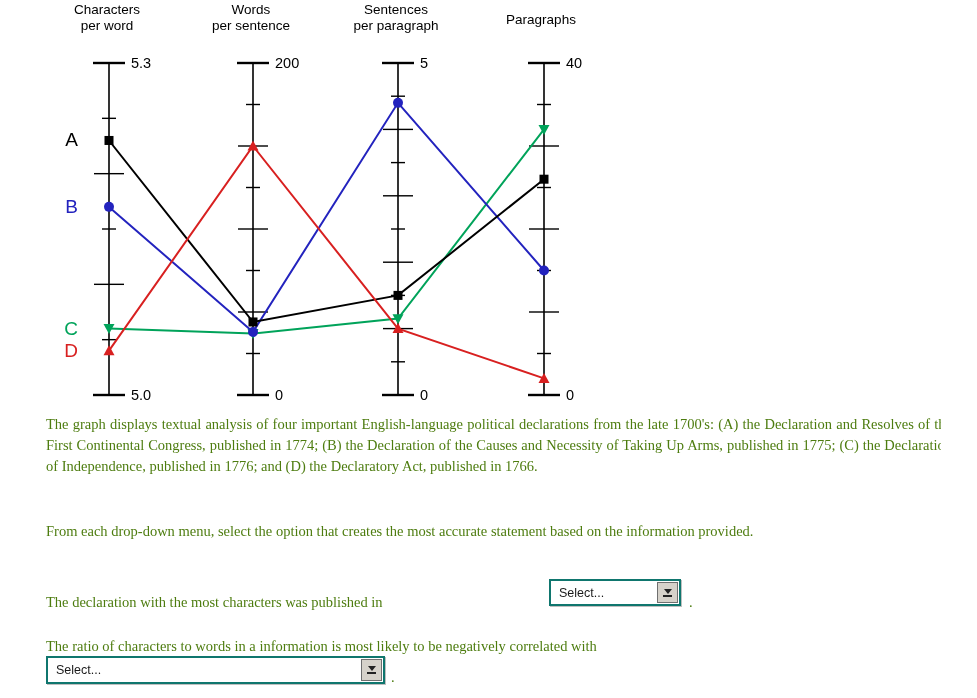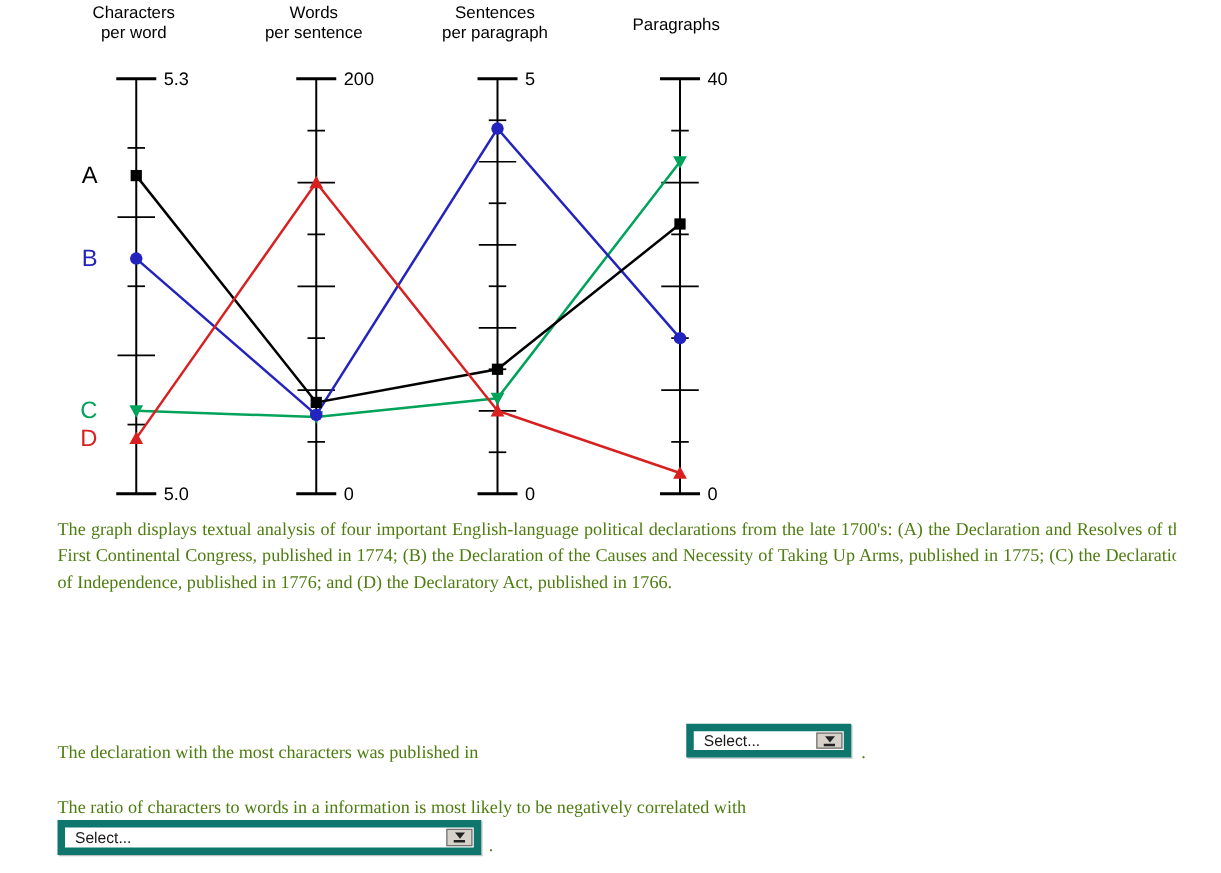--- a/index.html
+++ b/index.html
@@ -8,21 +8,21 @@
     font-family:"Liberation Sans","DejaVu Sans",sans-serif; overflow:hidden;
   }
   #chart { position:absolute; left:0; top:0; width:977px; height:410px; }
   .body-text {
     position:absolute; margin:0; color:#4d7c0f;
     font-size:14.5px; line-height:21px; text-align:justify;font-family:Liberation Serif, serif;
   }
   .single-line { text-align:center; white-space:nowrap; }
   .dd {
     position:absolute; background:#ffffff;
-    border:6px solid #0f766e; box-sizing:border-box;
+    border:2px solid #0f766e; box-sizing:border-box;
     box-shadow:1px 1px 0 rgba(0,0,0,0.25);
   }
   .dd-value {
     position:absolute; left:8px; top:50%; transform:translateY(-50%);
     font-size:12.5px; color:#1a1a1a; white-space:nowrap;
   }
   .dd-btn {
     position:absolute; top:1px; right:1px; bottom:1px; width:21px;
     background:#d6d2ca; border:1px solid #6f6f6f; box-sizing:border-box;
     display:flex; flex-direction:column; align-items:center; justify-content:center;
@@ -117,20 +117,21 @@
         <polyline points="109,350.7 253,146.0 398,328.6 544,378.4" fill="none" stroke="#D82020" stroke-width="2"></polyline>
         <polygon points="103.5,355.2333333333333 114.5,355.2333333333333 109,345.2333333333333" fill="#D82020"></polygon>
         <polygon points="247.5,150.5 258.5,150.5 253,140.5" fill="#D82020"></polygon>
         <polygon points="392.5,333.1 403.5,333.1 398,323.1" fill="#D82020"></polygon>
         <polygon points="538.5,382.9 549.5,382.9 544,372.9" fill="#D82020"></polygon>
         <text x="78" y="356.7333333333333" text-anchor="end" font-family="&quot;Liberation Sans&quot;,&quot;DejaVu Sans&quot;,sans-serif" font-size="19" fill="#D82020">D</text>
       </svg></div>
 
   <p class="body-text" style="left:46px; top:414px; width:906px;">The graph displays textual analysis of four important English-language political declarations from the late 1700's: (A) the Declaration and Resolves of the First Continental Congress, published in 1774; (B) the Declaration of the Causes and Necessity of Taking Up Arms, published in 1775; (C) the Declaration of Independence, published in 1776; and (D) the Declaratory Act, published in 1766.</p>
 
+  <p class="body-text" style="left:46px; top:521px; width:906px;">From each drop-down menu, select the option that creates the most accurate statement based on the information provided.</p>
 
   <span class="body-text single-line" style="left:46px; top:592px;">The declaration with the most characters was published in</span>
 
   <div class="dd" style="left:549px; top:579px; width:132px; height:27px;">
     <span class="dd-value">Select...</span>
     <span class="dd-btn">
       <span class="dd-arrow"></span>
       <span class="dd-bar"></span>
     </span>
   </div>

